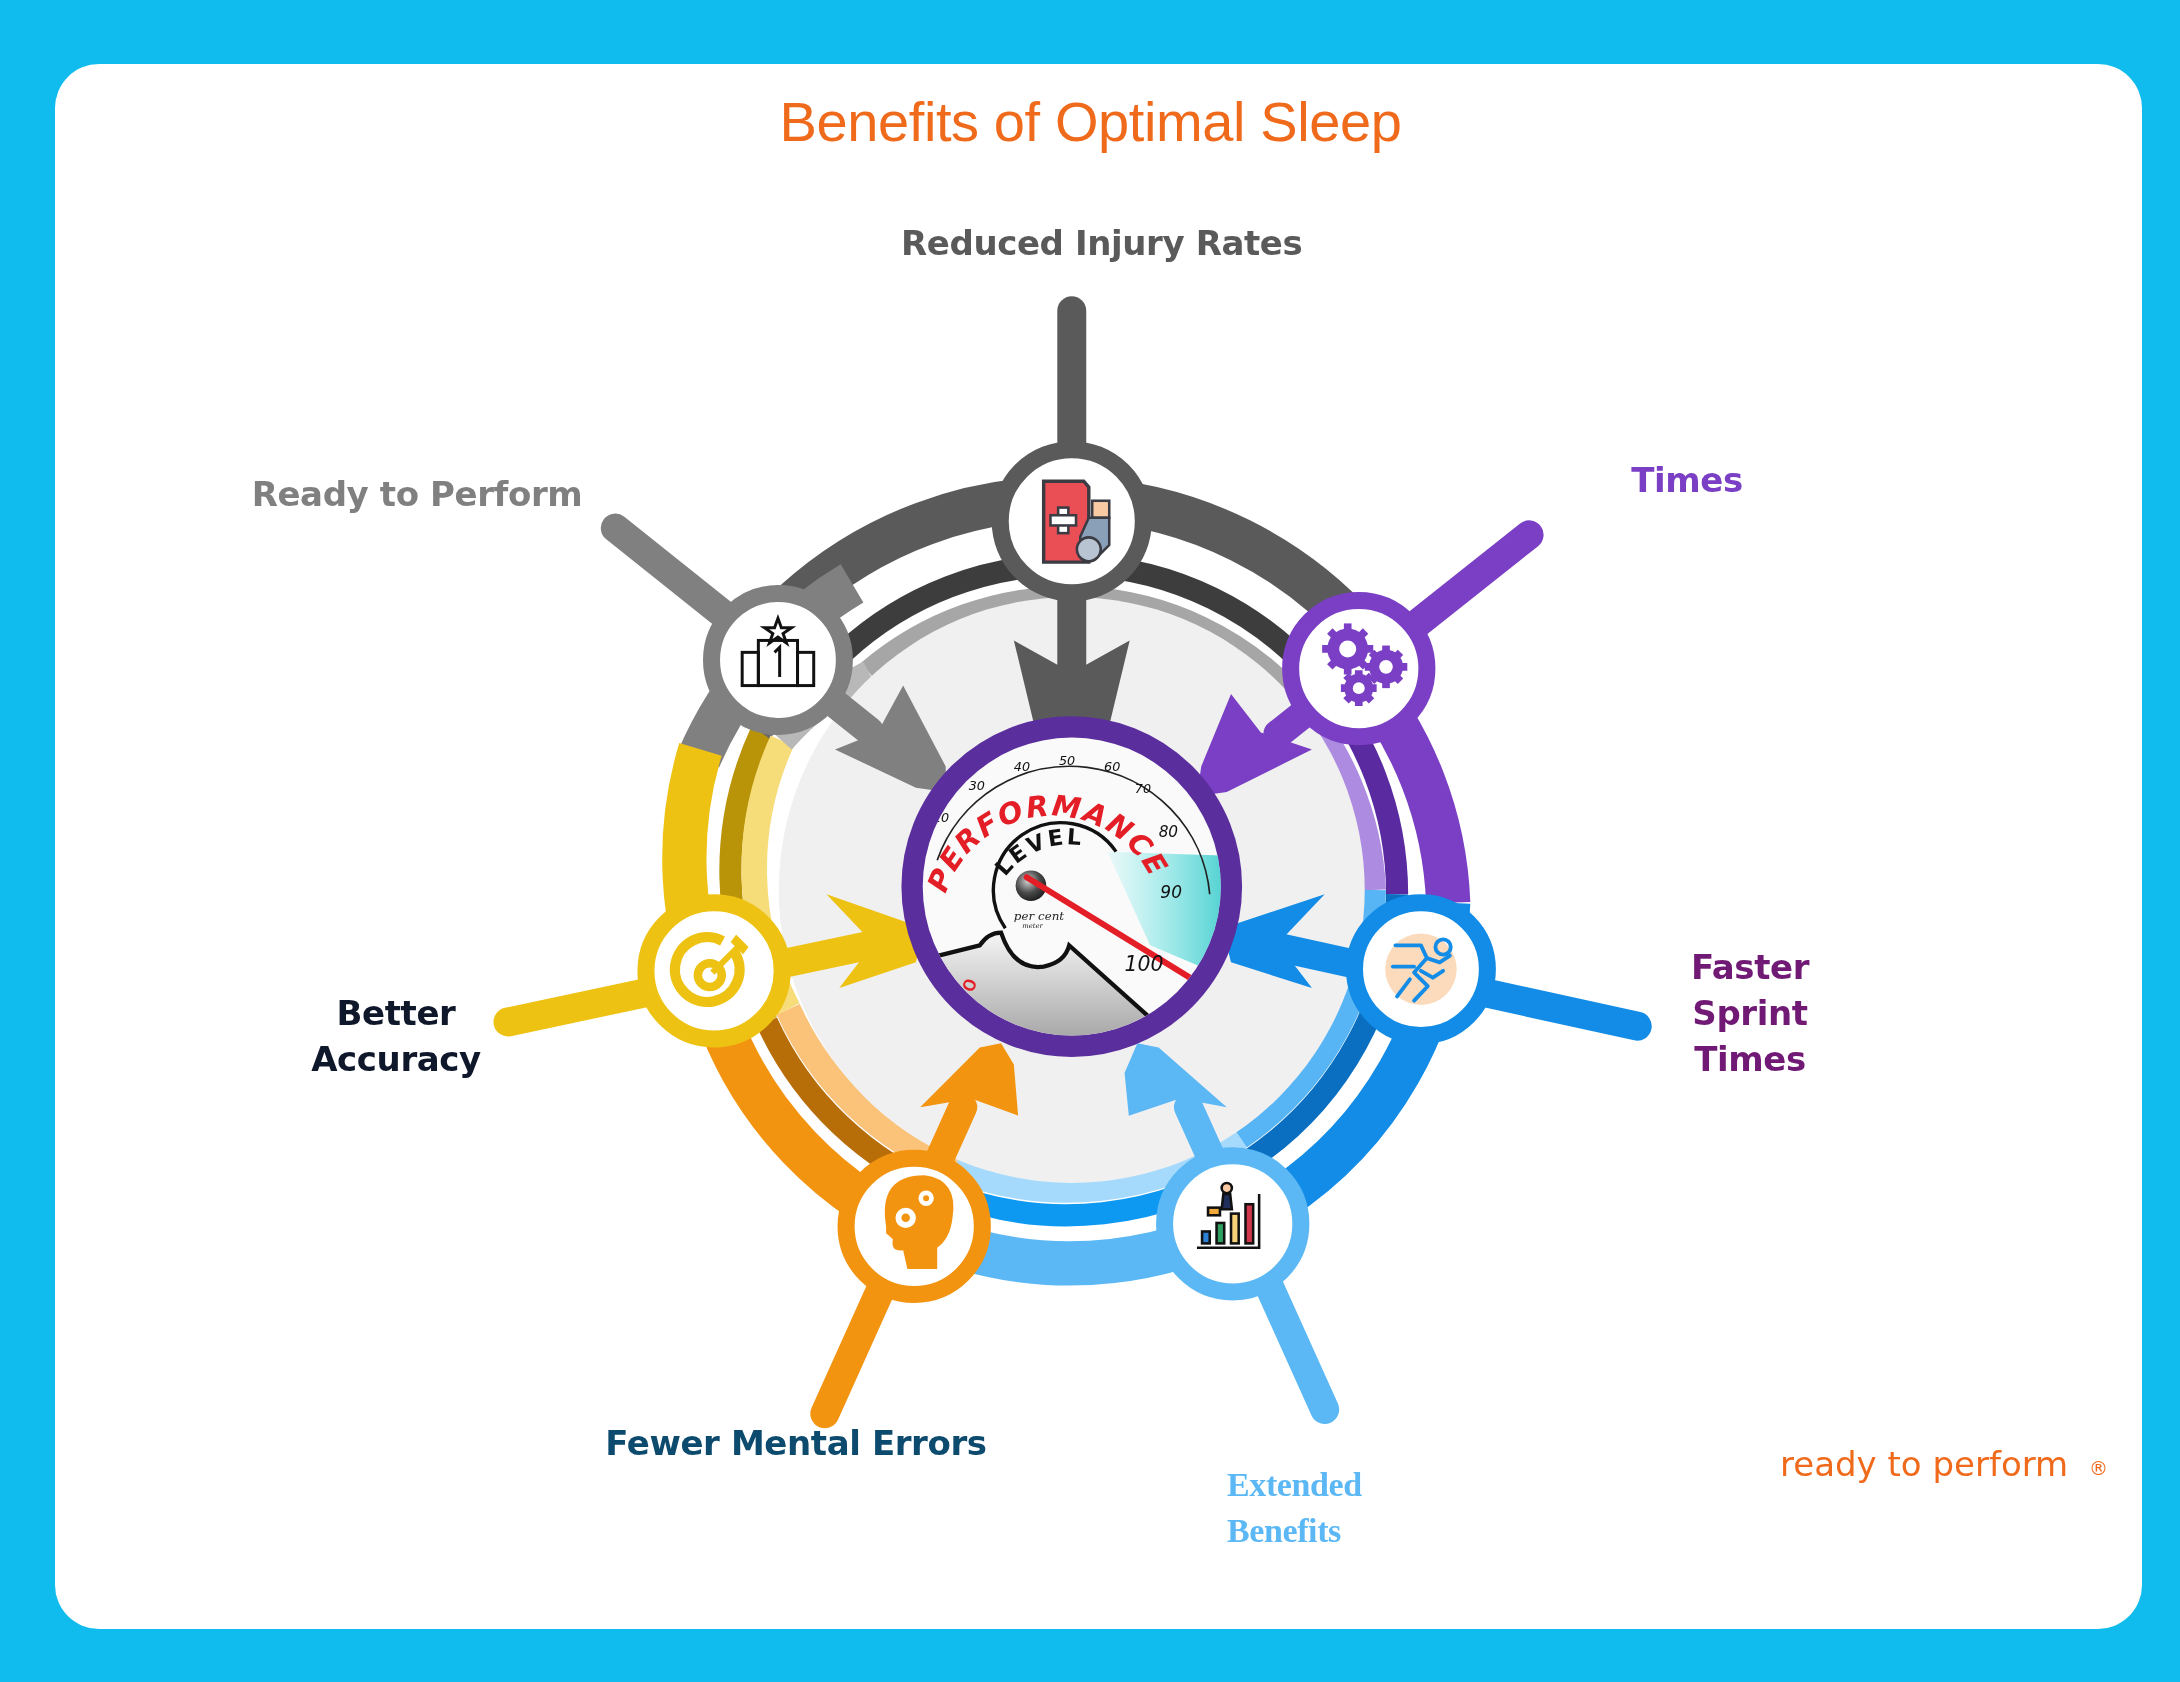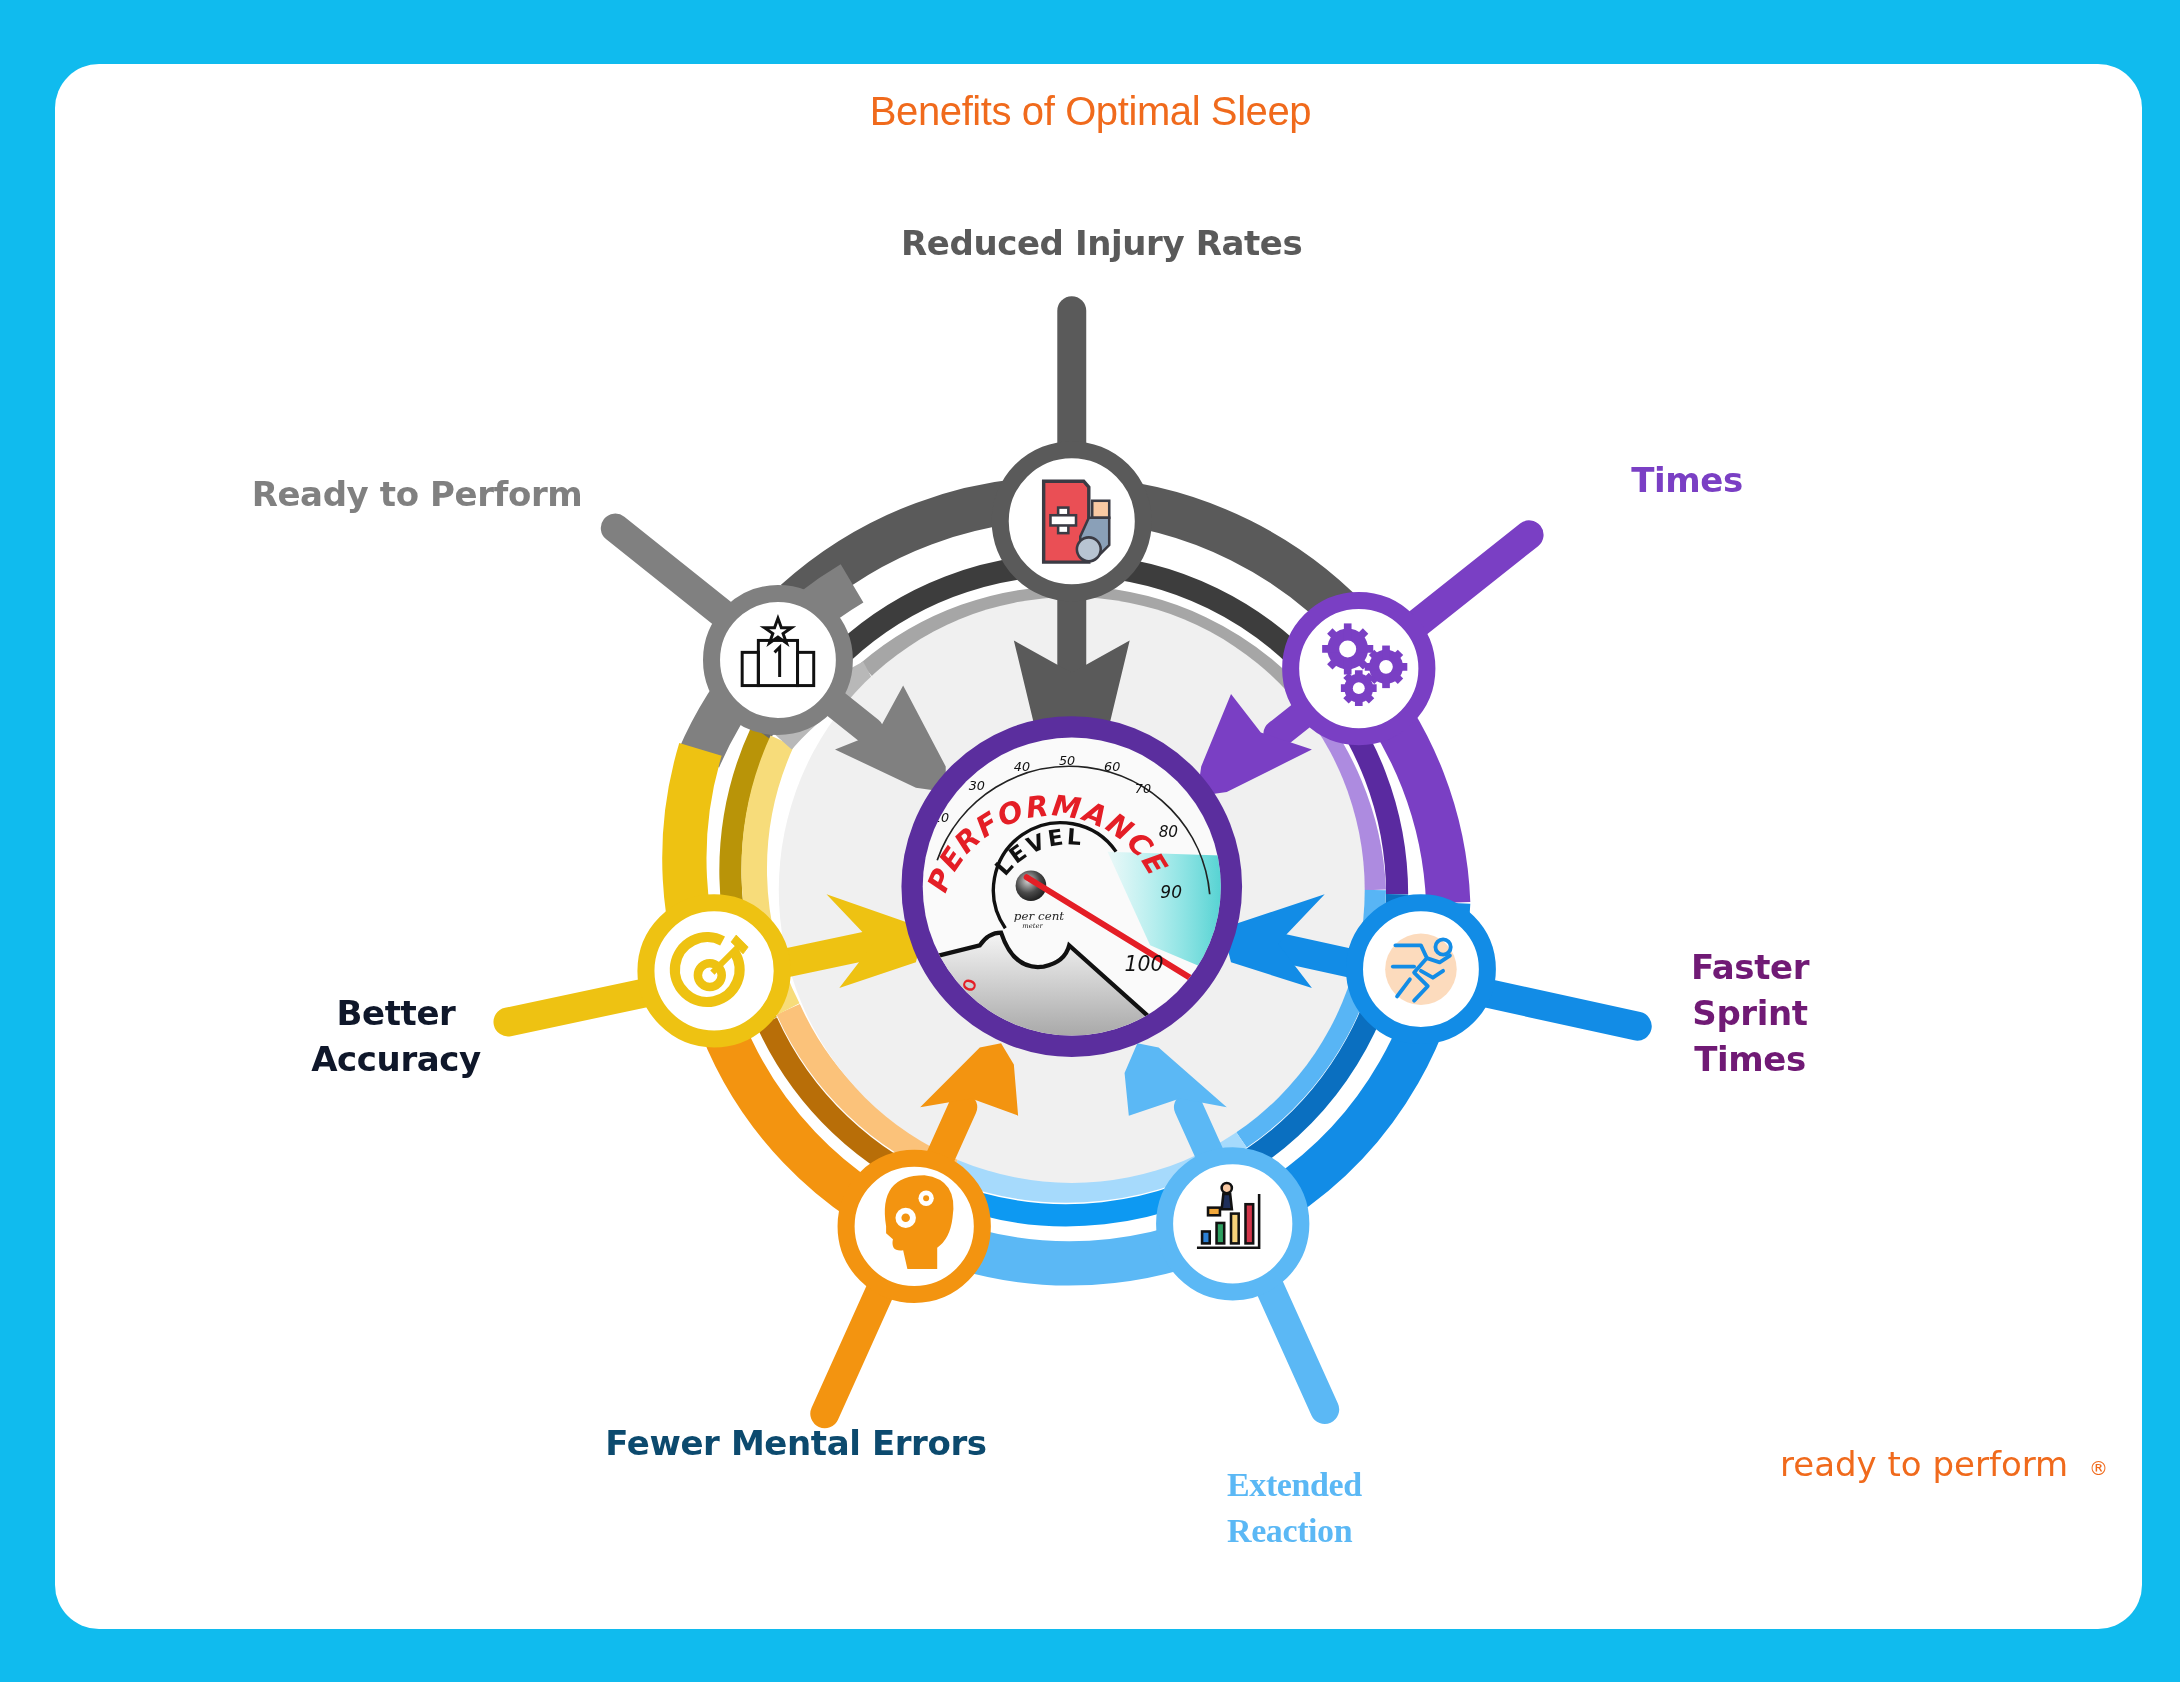--- a/index.html
+++ b/index.html
@@ -1,18 +1,18 @@
 <!DOCTYPE html>
 <html style="font-size:13.6px"><head>
 <meta charset="utf-8">
 <style>
   html, body { margin:0; padding:0; }
   body { width:2181px; height:1682px; background:#10bbee; position:relative; overflow:hidden; font-family:"DejaVu Sans", sans-serif; }
   .card { position:absolute; left:55px; top:64px; width:2087px; height:1565px; background:#ffffff; border-radius:44px; }
-  .title { position:absolute; left:0; width:2181px; top:89px; text-align:center; font-family:"Liberation Sans", sans-serif; font-size:40px; color:#f06a1c; letter-spacing:-0.4px; }
+  .title { position:absolute; left:0; width:2181px; top:89px; text-align:center; font-family:"Liberation Sans", sans-serif; font-size:56px; color:#f06a1c; letter-spacing:-0.4px; }
   .lbl { position:absolute; font-family:"DejaVu Sans", sans-serif; font-weight:bold; font-size:34px; line-height:46px; text-align:center; white-space:nowrap; letter-spacing:-0.4px; }
   svg.diag { position:absolute; left:0; top:0; }
   .logo { position:absolute; left:1780px; top:1448px; width:324px; text-align:left; }
   .logo-main { font-family:"DejaVu Sans", sans-serif; font-size:82px; font-weight:bold; line-height:85px; letter-spacing:-2.6px; }
   .logo-main .a { color:#1ab4ea; }
   .logo-main .b { color:#f06a1c; }
   .logo-reg { position:absolute; left:309px; top:8.5px; font-size:19px; color:#f06a1c; font-family:"DejaVu Sans", sans-serif; }
   .logo-tag { font-family:"DejaVu Sans", sans-serif; font-size:34px; color:#f06a1c; line-height:37px; margin-top:-1.7px; }
 </style>
 </head>
@@ -256,21 +256,21 @@
 <div class="lbl" style="left:1491px; top:457px; width:392px; color:#7a3fc4;">
     <div>Times</div>
 </div>
 <div class="lbl" style="left:1665px; top:944px; width:170px; color:#701a75;">
   <div>Faster</div>
     <div>Sprint</div>
     <div>Times</div>
 </div>
 <div class="lbl" style="left:1227px; top:1462px; width:196px; color:#5bb8f5; text-align:left;font-family:Liberation Serif, serif;">
   <div>Extended</div>
-    <div>Reaction</div>
+    <div>Benefits</div>
 </div>
 <div class="lbl" style="left:596px; top:1420px; width:400px; color:#0c4a6e;">
   <span>Fewer Mental Errors</span>
 </div>
 <div class="lbl" style="left:294px; top:990px; width:204px; color:#0f172a;">
   <div>Better</div>
     <div>Accuracy</div>
 </div>
 
 <div class="logo">

